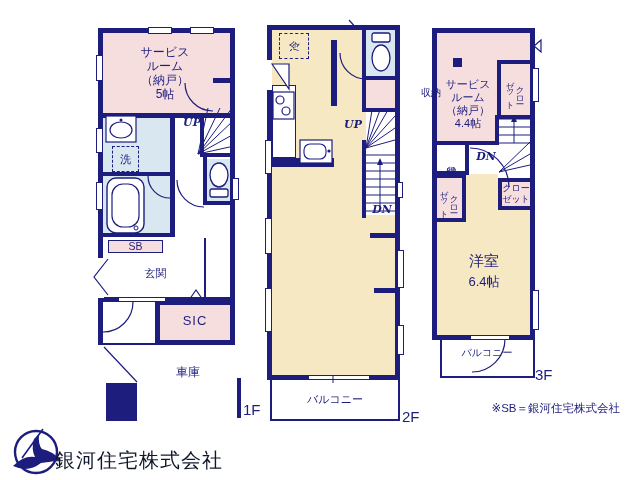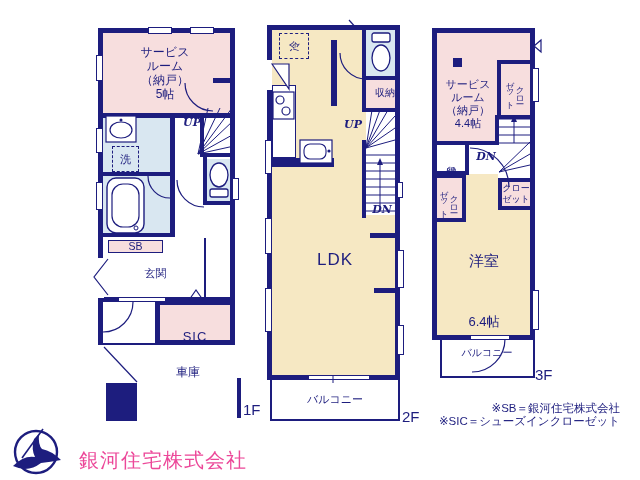--- a/index.html
+++ b/index.html
@@ -13,21 +13,21 @@
   .pink{background:#f7dede;}
   .cream{background:#f6e8c3;}
   .blue{background:#d9e7f1;}
   .lbl{position:absolute;display:flex;align-items:center;justify-content:center;
        text-align:center;white-space:pre-line;color:#1d1d7e;line-height:1.18;}
   .vtext{writing-mode:vertical-rl;}
   .updn{font-family:"DejaVu Serif","Liberation Serif",serif;font-style:italic;font-weight:bold;}
   .dash{position:absolute;border:1px dashed #1d1d7e;box-sizing:border-box;}
   .rot{transform:rotate(-90deg);}
   .right{justify-content:flex-end;text-align:right;}
-  .gray{color:#ec4899;letter-spacing:1px;margin-left:24px;}
+  .gray{color:#0f172a;letter-spacing:1px;}
   svg{position:absolute;overflow:visible;}
 </style>
 </head>
 <body>
 
 <div id="plan">
 
   <div class="f pink" style="left:103px;top:33px;width:127px;height:80px;"></div>
   <div class="f blue" style="left:103px;top:117px;width:67px;height:55px;"></div>
   <div class="f blue" style="left:103px;top:176px;width:67px;height:57px;"></div>
@@ -235,51 +235,49 @@
   <div class="dash" style="left:279px;top:33px;width:30px;height:26px;"></div>
 
   <div class="lbl" style="left:105px;top:40px;width:120px;height:66px;font-size:12px;">サービス
 ルーム
 （納戸）
 5帖</div>
   <div class="lbl" style="left:112px;top:146px;width:27px;height:26px;font-size:11px;">洗</div>
   <div class="lbl updn" style="left:181px;top:116px;width:22px;height:14px;font-size:11px;">UP</div>
   <div class="lbl" style="left:108px;top:239px;width:55px;height:14px;font-size:10.5px;">SB</div>
   <div class="lbl" style="left:128px;top:265px;width:55px;height:16px;font-size:11px;">玄関</div>
-  <div class="lbl" style="left:160px;top:328px;width:70px;height:18px;font-size:13px;letter-spacing:1px;">SIC</div>
+  <div class="lbl" style="left:160px;top:312px;width:70px;height:18px;font-size:13px;letter-spacing:1px;">SIC</div>
   <div class="lbl" style="left:166px;top:365px;width:44px;height:15px;font-size:12px;">車庫</div>
   <div class="lbl" style="left:243px;top:401px;width:28px;height:18px;font-size:15px;justify-content:flex-start;text-align:left;">1F</div>
 
   <div class="lbl rot" style="left:279px;top:33px;width:30px;height:26px;font-size:11px;">冷</div>
-  <div class="lbl" style="left:366px;top:85px;width:38px;height:15px;font-size:10px;">収納</div>
+  <div class="lbl" style="left:366px;top:85px;width:38px;height:15px;font-size:10px;padding-left:46px;">収納</div>
   <div class="lbl updn" style="left:342px;top:118px;width:22px;height:14px;font-size:11px;">UP</div>
   <div class="lbl updn" style="left:370px;top:203px;width:24px;height:14px;font-size:11px;">DN</div>
-  <div class="lbl" style="left:300px;top:250px;width:70px;height:20px;font-size:17px;letter-spacing:1px;">LDK</div>
   <div class="lbl" style="left:298px;top:392px;width:74px;height:15px;font-size:11px;">バルコニー</div>
   <div class="lbl" style="left:402px;top:408px;width:28px;height:18px;font-size:15px;justify-content:flex-start;text-align:left;">2F</div>
 
   <div class="lbl" style="left:437px;top:76px;width:62px;height:56px;font-size:11px;">サービス
 ルーム
 （納戸）
 4.4帖</div>
   <div class="lbl vtext" style="left:502px;top:66px;width:27px;height:48px;font-size:8.5px;">クロー
 ゼット</div>
   <div class="lbl vtext" style="left:440px;top:146px;width:22px;height:24px;font-size:10px;">収納</div>
   <div class="lbl updn" style="left:474px;top:150px;width:24px;height:14px;font-size:11px;">DN</div>
   <div class="lbl vtext" style="left:438px;top:179px;width:23px;height:39px;font-size:8.5px;">クロー
 ゼット</div>
   <div class="lbl" style="left:500px;top:183px;width:32px;height:22px;font-size:9px;">クロー
 ゼット</div>
   <div class="lbl" style="left:454px;top:252px;width:60px;height:18px;font-size:15px;">洋室</div>
-  <div class="lbl" style="left:454px;top:274px;width:60px;height:16px;font-size:13px;margin-top:40px;">6.4帖</div>
+  <div class="lbl" style="left:454px;top:274px;width:60px;height:16px;font-size:13px;">6.4帖</div>
   <div class="lbl" style="left:452px;top:346px;width:70px;height:14px;font-size:10px;">バルコニー</div>
   <div class="lbl" style="left:535px;top:366px;width:28px;height:18px;font-size:15px;justify-content:flex-start;text-align:left;">3F</div>
 
   <div class="lbl right" style="left:420px;top:402px;width:200px;height:14px;font-size:11.5px;">※SB＝銀河住宅株式会社</div>
-  <div class="lbl right" style="left:420px;top:415px;width:200px;height:14px;font-size:11.5px;">※SIC＝シューズインクローゼット</div>
 
   <svg style="left:8px;top:425px;" width="56" height="56" viewBox="0 0 56 56">
     <circle cx="28" cy="27" r="21" fill="none" stroke="#1d1d7e" stroke-width="2.4"></circle>
     <path d="M35,4 L14,33" stroke="#1d1d7e" stroke-width="1.6" fill="none"></path>
     <path d="M5,41 Q16,30 27,32 Q23,24 26,14 L31,9 Q30,20 34,24 Q44,26 53,35 Q42,37 33,38 Q20,48 5,41 Z" fill="#1d1d7e"></path>
   </svg>
   <div class="lbl gray" style="left:55px;top:446px;width:190px;height:30px;font-size:20px;justify-content:flex-start;text-align:left;">銀河住宅株式会社</div>
 
 </div>
 

